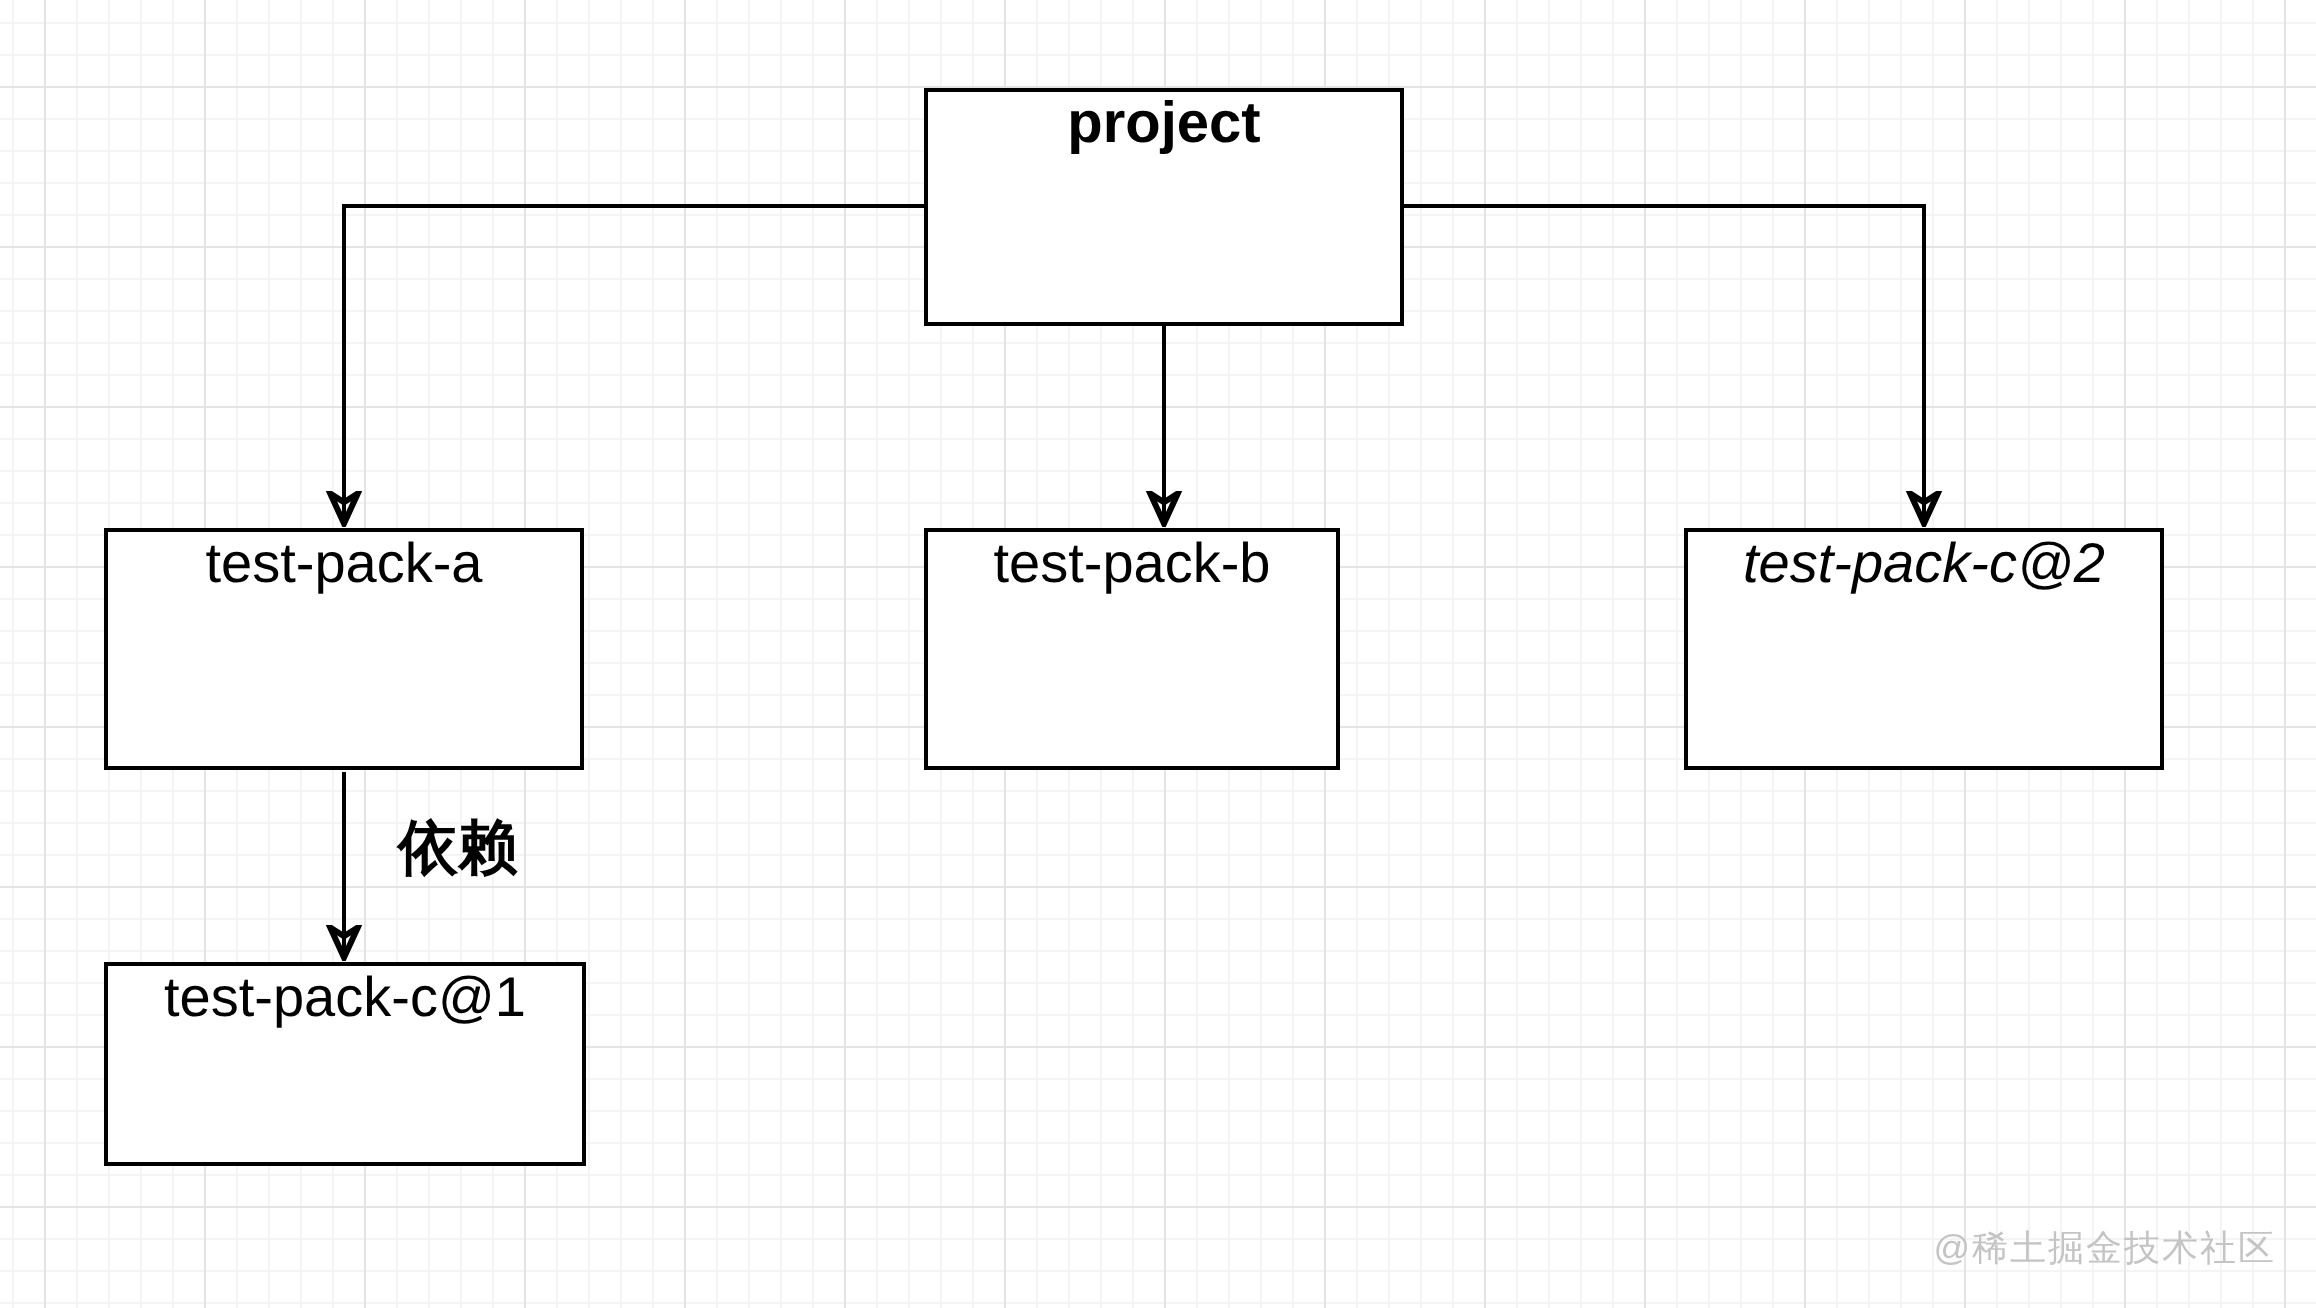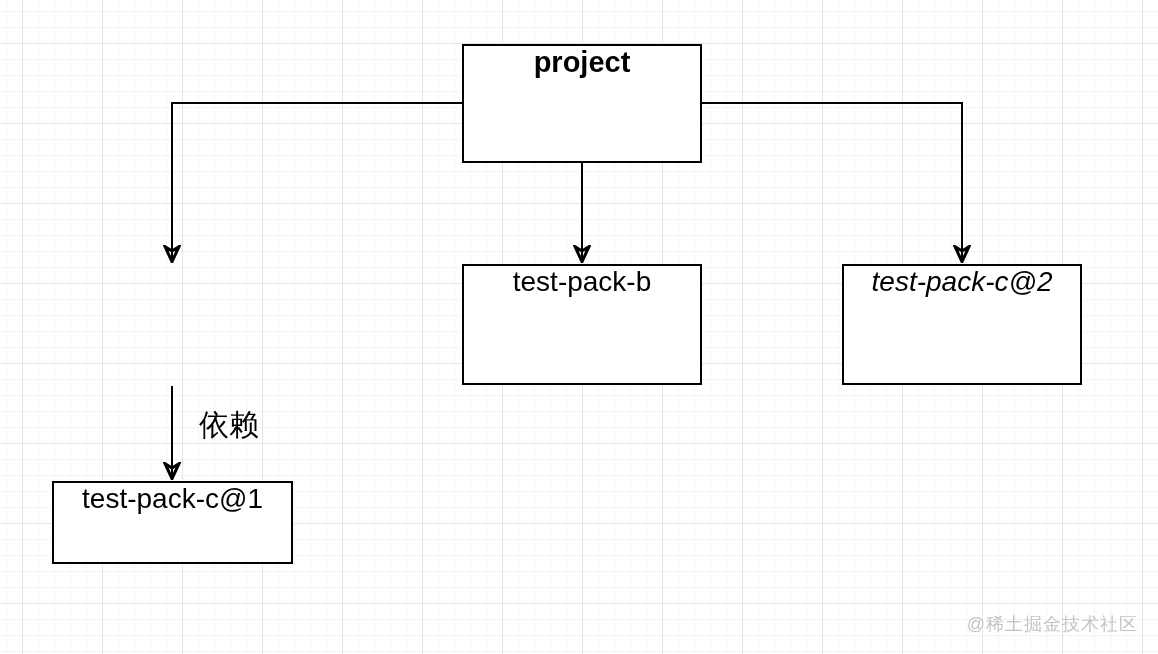--- a/index.html
+++ b/index.html
@@ -49,20 +49,21 @@
   .node.root {
     font-weight: 700;
     font-size: 29px;
   }
   .edge-label {
     position: absolute;
     font-size: 30px;
     color: #000000;
     line-height: 1;
     white-space: nowrap;
+    font-weight: bold;
   }
   .watermark {
     position: absolute;
     right: 20px;
     bottom: 18px;
     font-size: 18px;
     color: #c4c4c4;
     letter-spacing: 1px;
     white-space: nowrap;
   }
@@ -81,30 +82,33 @@
     <path d="M462,103 L172,103 L172,261" marker-end="url(#arrowhead)"></path>
     <path d="M582,163 L582,261" marker-end="url(#arrowhead)"></path>
     <path d="M702,103 L962,103 L962,261" marker-end="url(#arrowhead)"></path>
     <path d="M172,386 L172,478" marker-end="url(#arrowhead)"></path>
   </svg>
 
   <div class="node root" style="left:462px; top:44px; width:240px; height:119px;">
     <span>project</span>
   </div>
 
+  <div class="node" style="left:52px; top:264px; width:240px; height:121px;">
+    <span>test-pack-a</span>
+  </div>
 
-  <div class="node" style="left:462px; top:264px; width:240px; height:121px;">
+  <div class="node" style="left:462px; top:264px; width:208px; height:121px;">
     <span>test-pack-b</span>
   </div>
 
   <div class="node" style="left:842px; top:264px; width:240px; height:121px;font-style:italic;">
     <span>test-pack-c@2</span>
   </div>
 
-  <div class="node" style="left:52px; top:481px; width:241px; height:83px;">
+  <div class="node" style="left:52px; top:481px; width:241px; height:102px;">
     <span>test-pack-c@1</span>
   </div>
 
   <div class="edge-label" style="left:199px; top:410px;">依赖</div>
 
   <div class="watermark">@稀土掘金技术社区</div>
 
 </div>
 
 </body></html>

